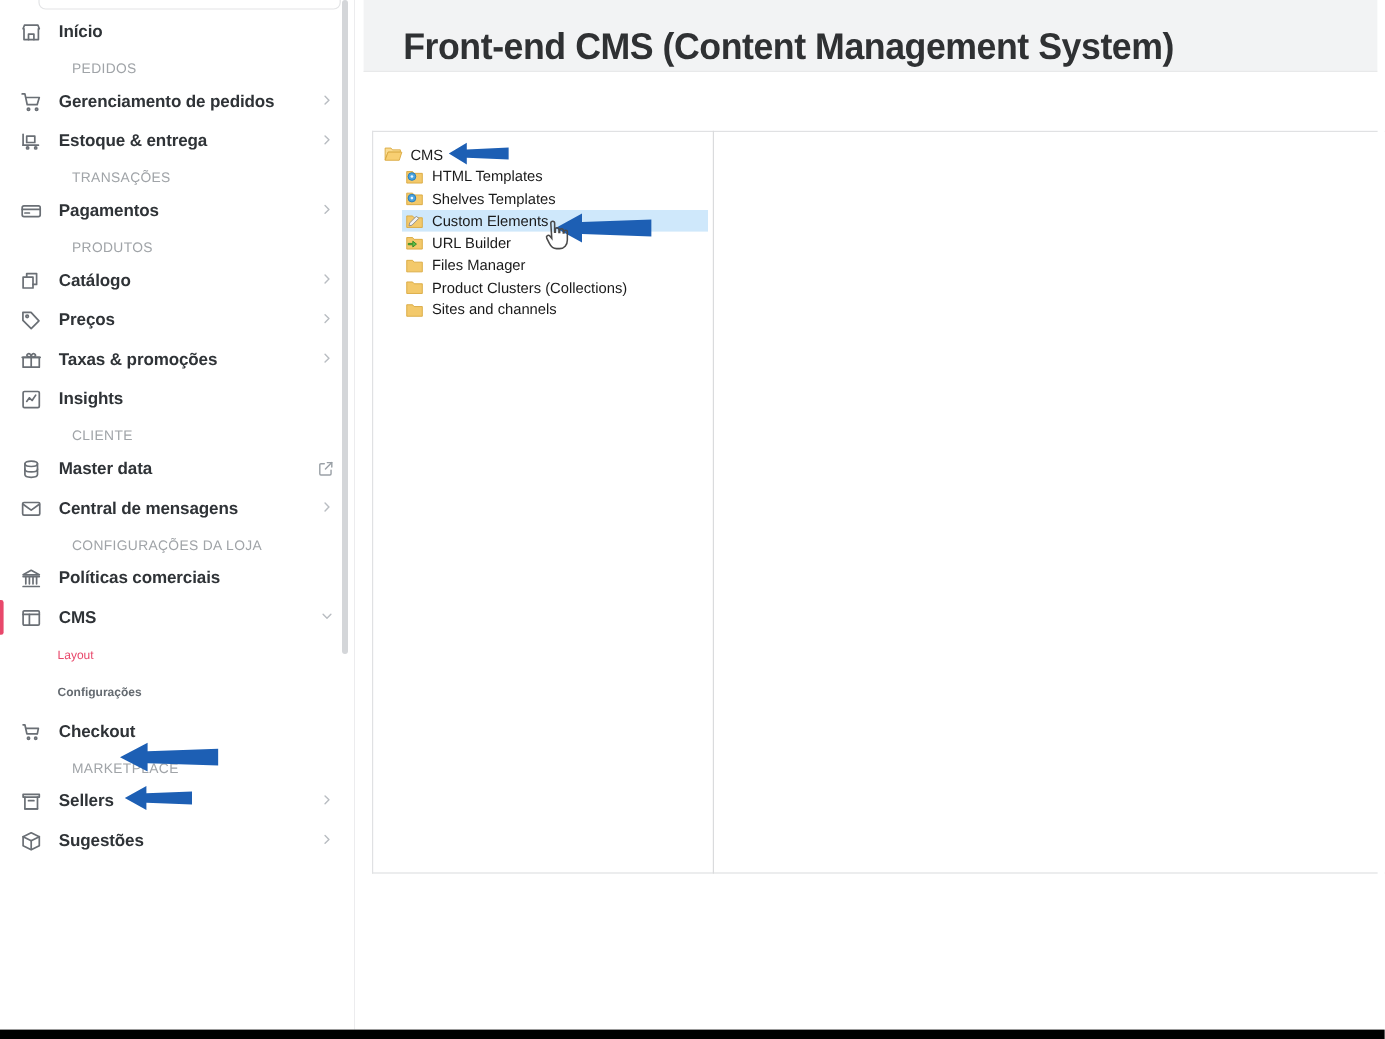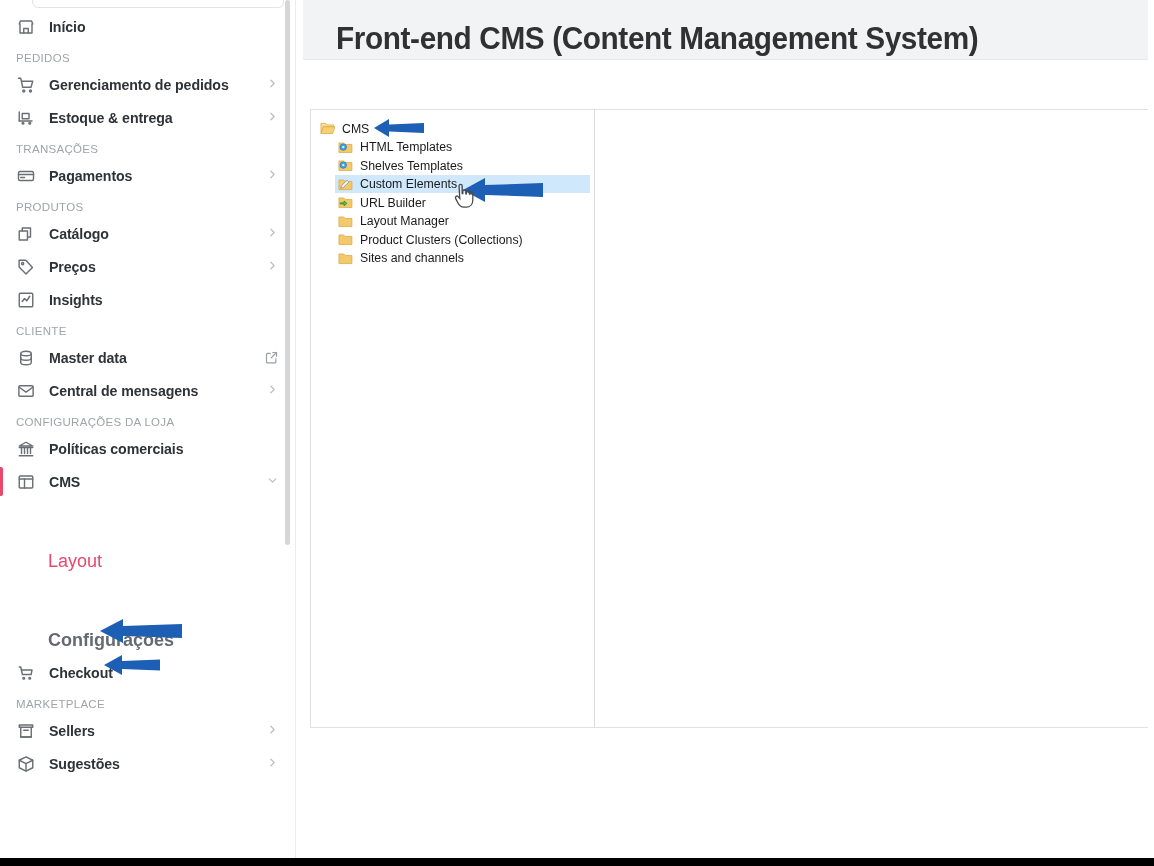--- a/index.html
+++ b/index.html
@@ -27,20 +27,21 @@
   }
   .nav-list { position: absolute; left: 0; top: 10px; width: 293px; }
 
   .nav-group-label {
     padding: 9px 0 4px 16px;
     font-size: 11.5px;
     letter-spacing: 0.3px;
     color: #a0a4a8;
     font-weight: 400;
     text-transform: none;
+    margin-left: 44px;
   }
 
   .nav-item {
     position: relative;
     display: flex; align-items: center;
     height: 33px;
     padding-left: 16px; padding-right: 14px;
     cursor: pointer;
   }
   .nav-item .ico {
@@ -75,22 +76,21 @@
     width: 3px; height: 29px;
     background: #e8486b;
     border-radius: 0 2px 2px 0;
   }
 
   .nav-sub {
     display: flex; align-items: center;
     height: 31px;
     padding-left: 48px;
     cursor: pointer;
-    font-size: 18px;
-    margin-top: 48px;
+    font-size: 10px;
   }
   .nav-sub.sel { color: #e8486b; font-weight: 400; }
   .nav-sub.norm { color: #646a70; font-weight: 700; }
 
   
   #sb-track {
     position: absolute; right: 3px; top: 0;
     width: 5px; height: 858px;
     background: transparent;
   }
@@ -280,20 +280,34 @@
             </svg>
           </span>
           <span class="lbl">Preços</span>
           <span class="chev"><svg width="13" height="13" viewBox="0 0 24 24" fill="none" stroke="currentColor" stroke-width="2.2" stroke-linecap="round" stroke-linejoin="round">
               <path d="M9 6l6 6-6 6"></path>
             </svg></span>
         </div>
         <div class="nav-item">
           <span class="ico">
             <svg width="18" height="18" viewBox="0 0 24 24" fill="none" stroke="currentColor" stroke-width="1.9" stroke-linecap="round" stroke-linejoin="round">
+              <rect x="3" y="9" width="18" height="11"></rect>
+              <path d="M2 9h20"></path>
+              <path d="M12 9v11"></path>
+              <path d="M12 9C12 6 10 4 8 5.5S8 9 12 9zM12 9c0-3 2-5 4-3.5S16 9 12 9z"></path>
+            </svg>
+          </span>
+          <span class="lbl">Taxas &amp; promoções</span>
+          <span class="chev"><svg width="13" height="13" viewBox="0 0 24 24" fill="none" stroke="currentColor" stroke-width="2.2" stroke-linecap="round" stroke-linejoin="round">
+              <path d="M9 6l6 6-6 6"></path>
+            </svg></span>
+        </div>
+        <div class="nav-item">
+          <span class="ico">
+            <svg width="18" height="18" viewBox="0 0 24 24" fill="none" stroke="currentColor" stroke-width="1.9" stroke-linecap="round" stroke-linejoin="round">
               <rect x="3" y="3" width="18" height="18" rx="1.5"></rect>
               <path d="M7 14l3-4 3 3 4-6"></path>
             </svg>
           </span>
           <span class="lbl">Insights</span>
         </div>
         <div class="nav-group-label">CLIENTE</div>
         <div class="nav-item">
           <span class="ico">
             <svg width="18" height="18" viewBox="0 0 24 24" fill="none" stroke="currentColor" stroke-width="1.9" stroke-linecap="round" stroke-linejoin="round">
@@ -455,21 +469,21 @@
               </svg>
             </span>
             <span class="tlbl">URL Builder</span>
           </div>
           <div class="tree-row child">
             <span class="ticon">
               <svg width="16" height="16" viewBox="0 0 17 17">
                 <path d="M1 4.2h5.2l1.3 1.6h7.3v8.6H1z" fill="#f3c96b" stroke="#d9a93f" stroke-width=".8"></path>
               </svg>
             </span>
-            <span class="tlbl">Layout Manager</span>
+            <span class="tlbl">Files Manager</span>
           </div>
           <div class="tree-row child">
             <span class="ticon">
               <svg width="16" height="16" viewBox="0 0 17 17">
                 <path d="M1 4.2h5.2l1.3 1.6h7.3v8.6H1z" fill="#f3c96b" stroke="#d9a93f" stroke-width=".8"></path>
               </svg>
             </span>
             <span class="tlbl">Product Clusters (Collections)</span>
           </div>
           <div class="tree-row child">

